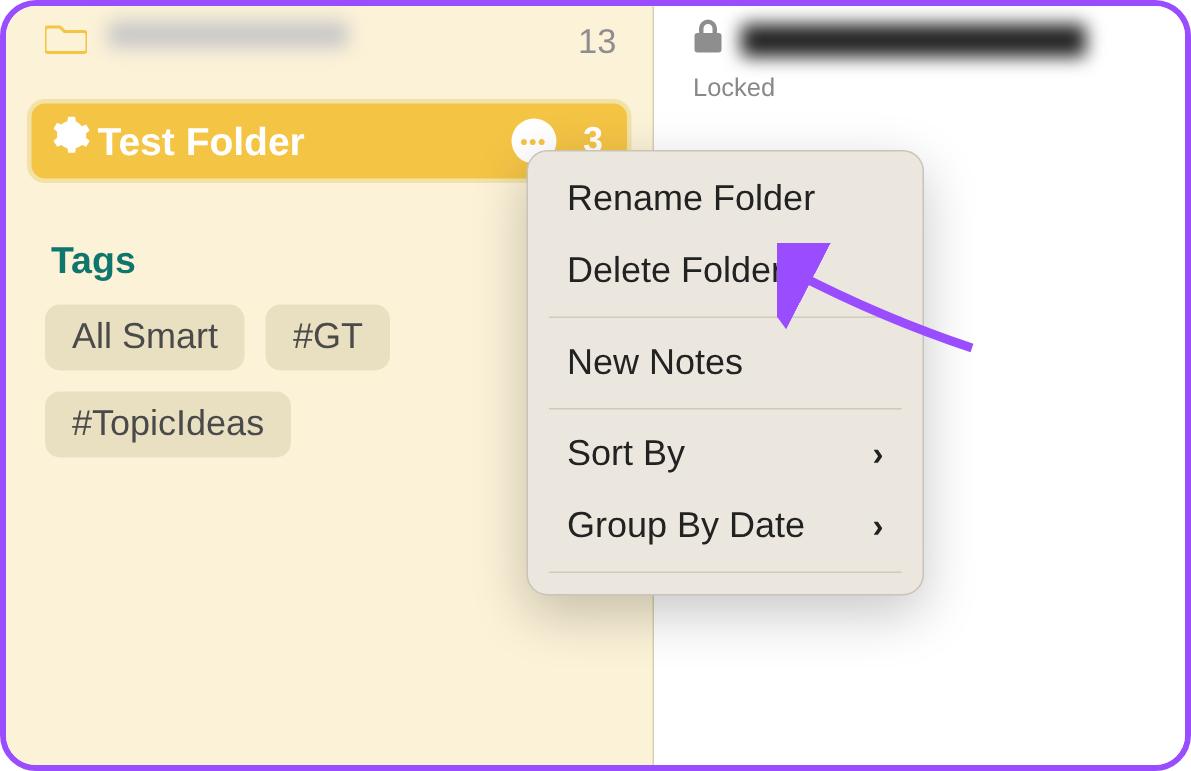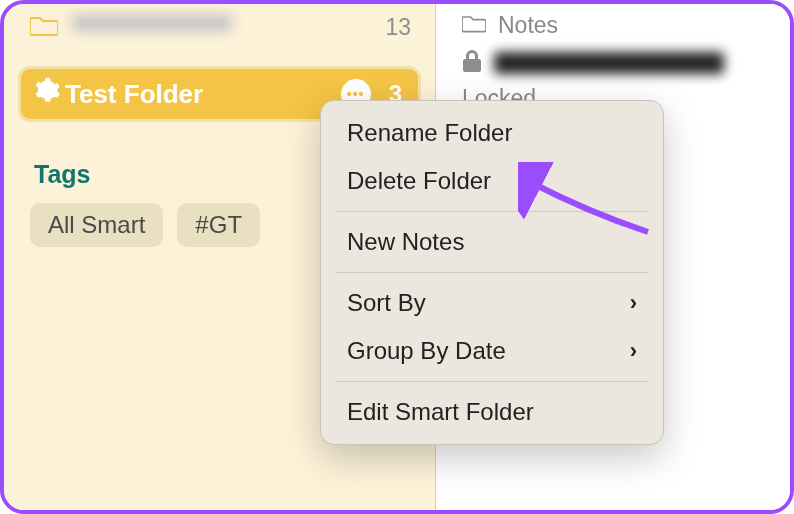--- a/index.html
+++ b/index.html
@@ -79,25 +79,25 @@
     margin: 0 0 24px 26px;
   }
   .note-folder-line {
     display: flex; align-items: center; gap: 12px;
     color: #888; font-size: 23px; margin-bottom: 10px;
   }
   .note-folder-line svg { width: 24px; height: 20px; }
   .note-title-line { display: flex; align-items: center; gap: 12px; }
   .lock-icon svg { width: 20px; height: 24px; }
   .title-blur { filter: blur(6px); background: #222; height: 22px; width: 230px; border-radius: 3px; }
-  .locked-label { color: #888; font-size: 23px; margin-top: 8px; margin-left: 0; }
+  .locked-label { color: #888; font-size: 17px; margin-top: 8px; margin-left: 0; }
   .context-menu {
     position: absolute;
-    left: 316px; top: 96px;
-    width: 344px;
+    left: 347px; top: 96px;
+    width: 265px;
     background: #ebe6de;
     border: 1px solid #c9c3b8;
     border-radius: 14px;
     box-shadow: 0 12px 36px rgba(0,0,0,0.22);
     padding: 8px 0;
   }
   .menu-item {
     font-size: 24px; color: #222;
     padding: 10px 26px;
     display: flex; align-items: center; justify-content: space-between;
@@ -136,33 +136,26 @@
       </span>
       <span>Test Folder</span>
       <span class="more">•••</span>
       <span class="count">3</span>
     </div>
 
     <div class="tags-header">Tags</div>
     <div class="tags-wrap">
       <div class="tag-pill">All Smart</div>
       <div class="tag-pill">#GT</div>
+      <div class="tag-pill">#TopicIdeas</div>
     </div>
   </div>
 
   <div class="notes-col">
     <div class="note-card">
-      <div class="note-folder-line">
-        <span>
-          <svg viewBox="0 0 28 22">
-              <path d="M2 4 h8 l3 3 h13 a2 2 0 0 1 2 2 v10 a2 2 0 0 1 -2 2 H2 a2 2 0 0 1 -2 -2 V6 a2 2 0 0 1 2 -2 z" fill="none" stroke="#8e8e8e" stroke-width="2"></path>
-            </svg>
-        </span>
-        <span>Notes</span>
-      </div>
       <div class="note-title-line">
         <span class="lock-icon">
           <svg viewBox="0 0 20 24">
               <path fill="#8e8e8e" d="M4 10V7a6 6 0 1 1 12 0v3h1a2 2 0 0 1 2 2v9a2 2 0 0 1-2 2H3a2 2 0 0 1-2-2v-9a2 2 0 0 1 2-2h1zm3 0h6V7a3 3 0 1 0-6 0v3z"></path>
             </svg>
         </span>
         <span class="title-blur"></span>
       </div>
       <div class="locked-label">Locked</div>
     </div>
@@ -186,23 +179,20 @@
     <div class="menu-sep"></div>
     <div class="menu-item">
       <span>Sort By</span>
       <span class="chevron">›</span>
     </div>
     <div class="menu-item">
       <span>Group By Date</span>
       <span class="chevron">›</span>
     </div>
     <div class="menu-sep"></div>
-    <div class="menu-item">
-        <span>Edit Smart Folder</span>
-      </div>
   </div>
 
   <svg class="arrow" viewBox="0 0 140 80">
     <defs>
       <marker id="ah" markerWidth="12" markerHeight="12" refX="2" refY="6" orient="auto">
         <path d="M0,0 L12,6 L0,12 z" fill="#9a4dff"></path>
       </marker>
     </defs>
     <path d="M130,70 Q70,50 12,20" stroke="#9a4dff" stroke-width="6" fill="none" marker-end="url(#ah)"></path>
   </svg>

